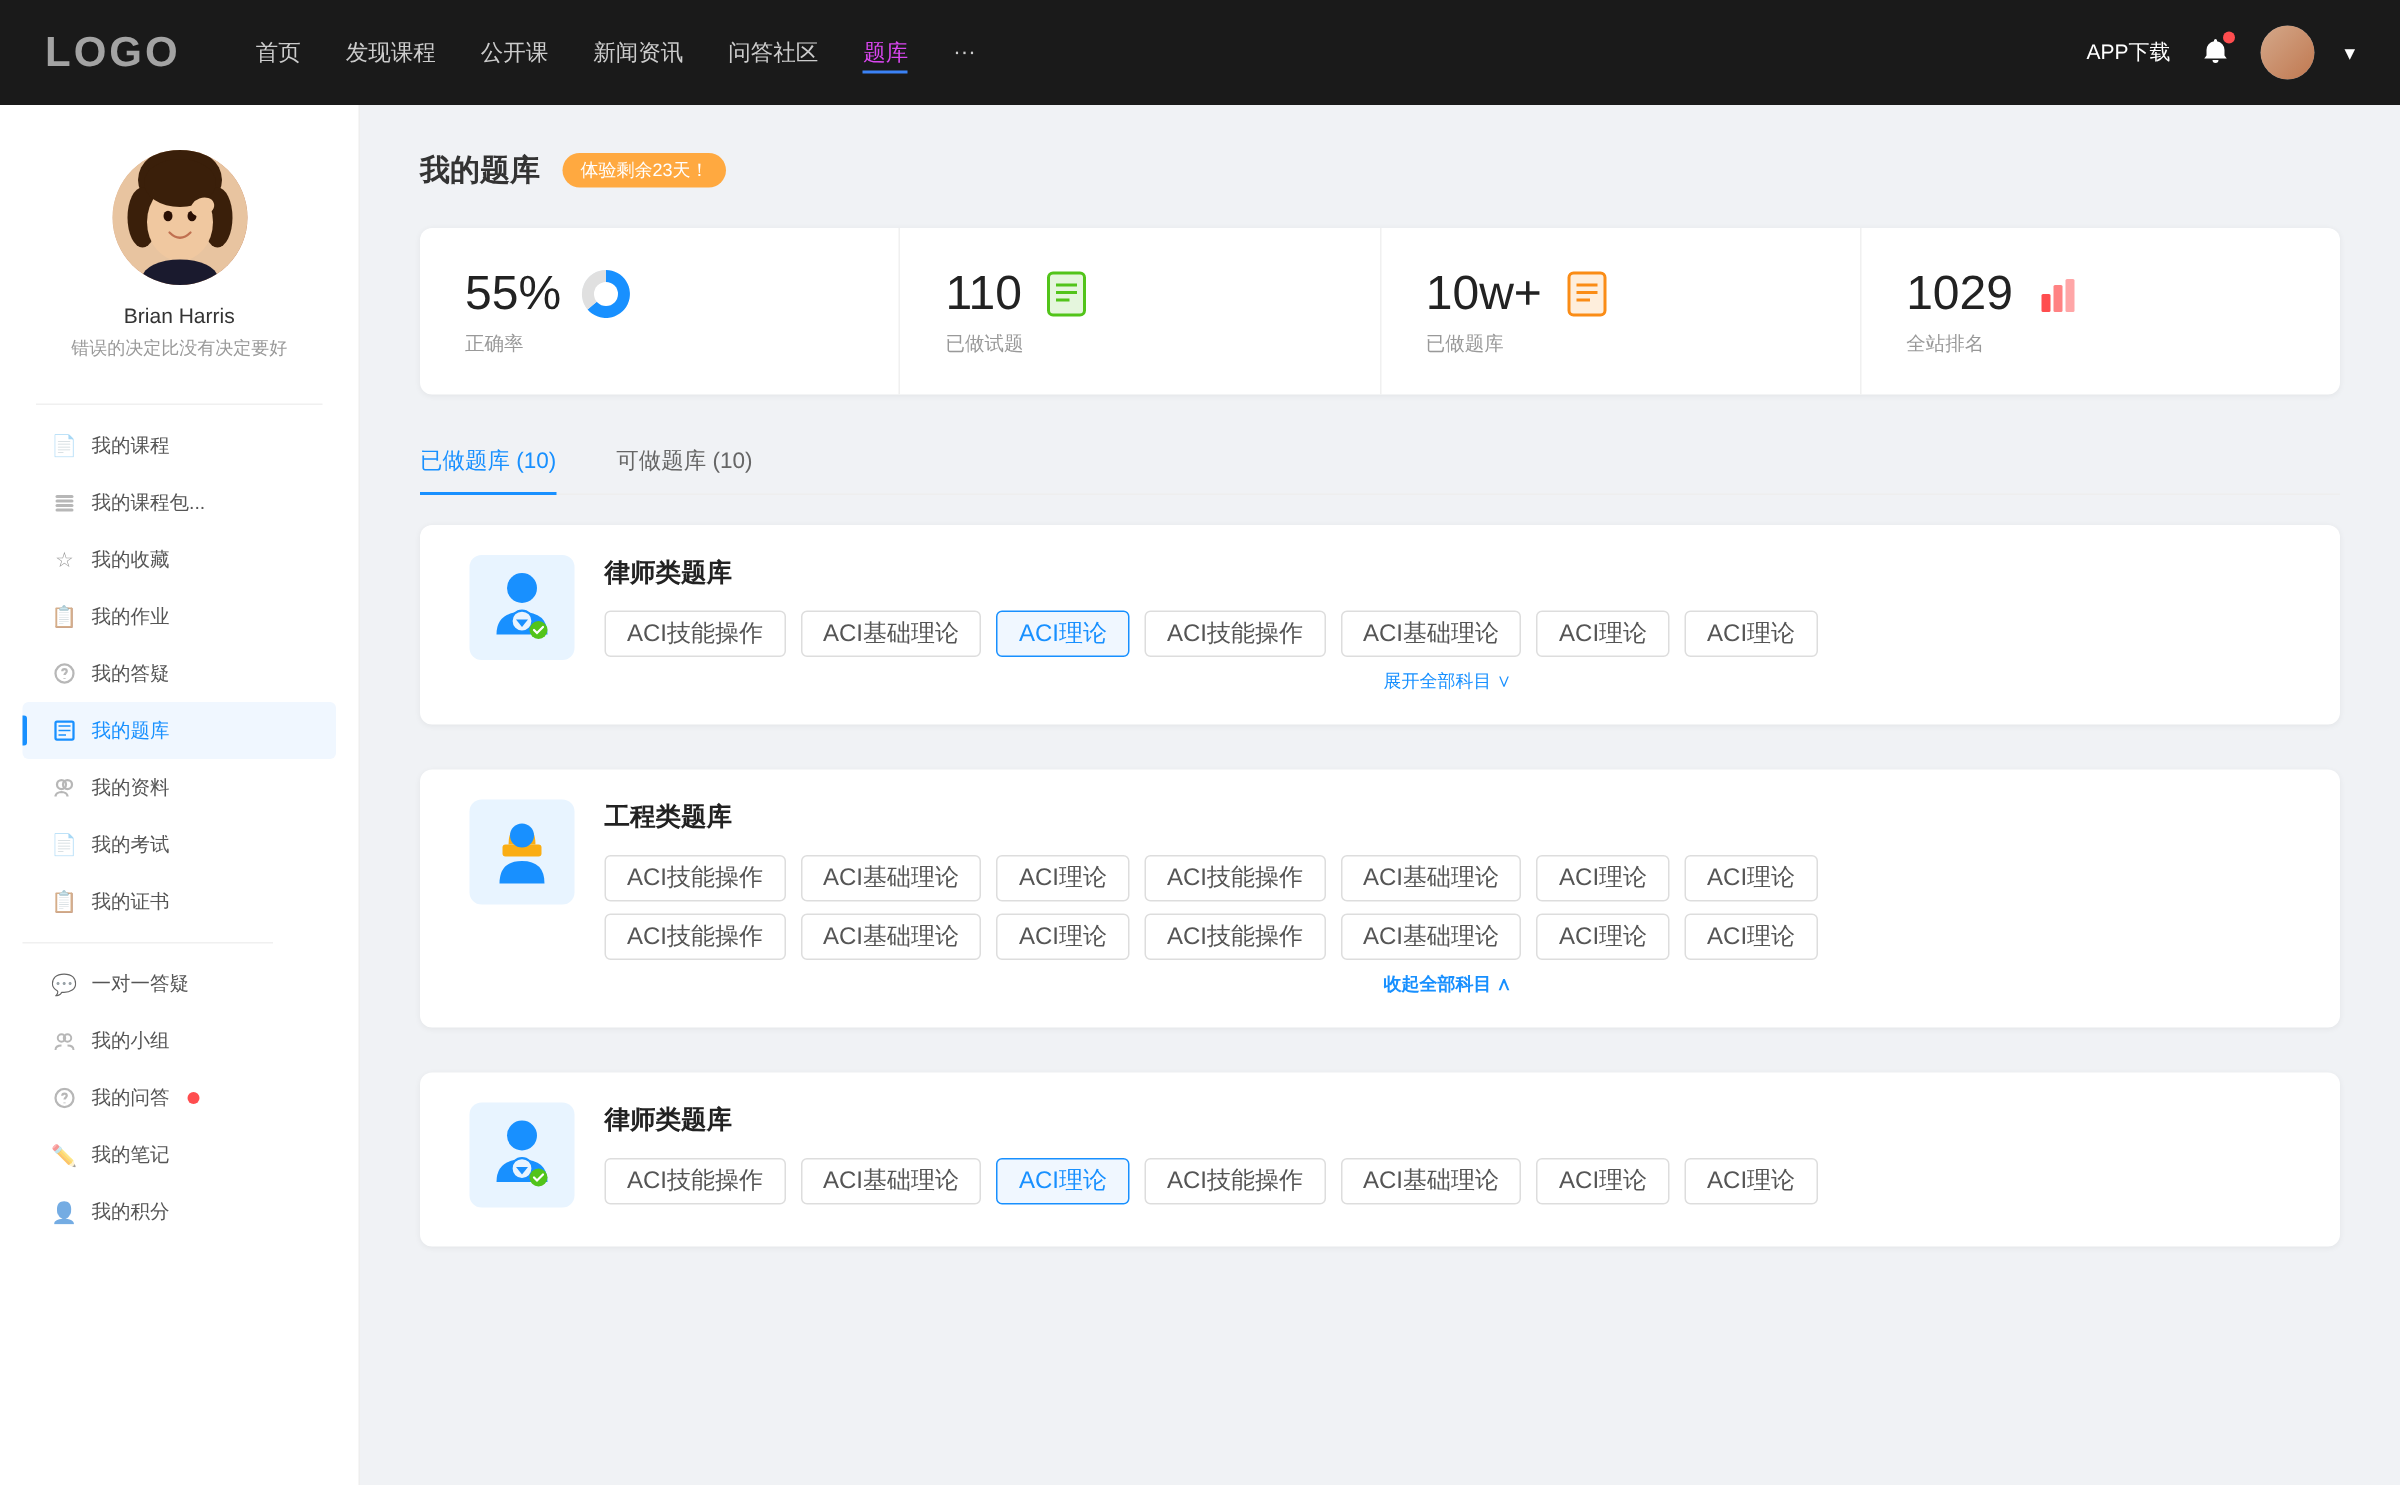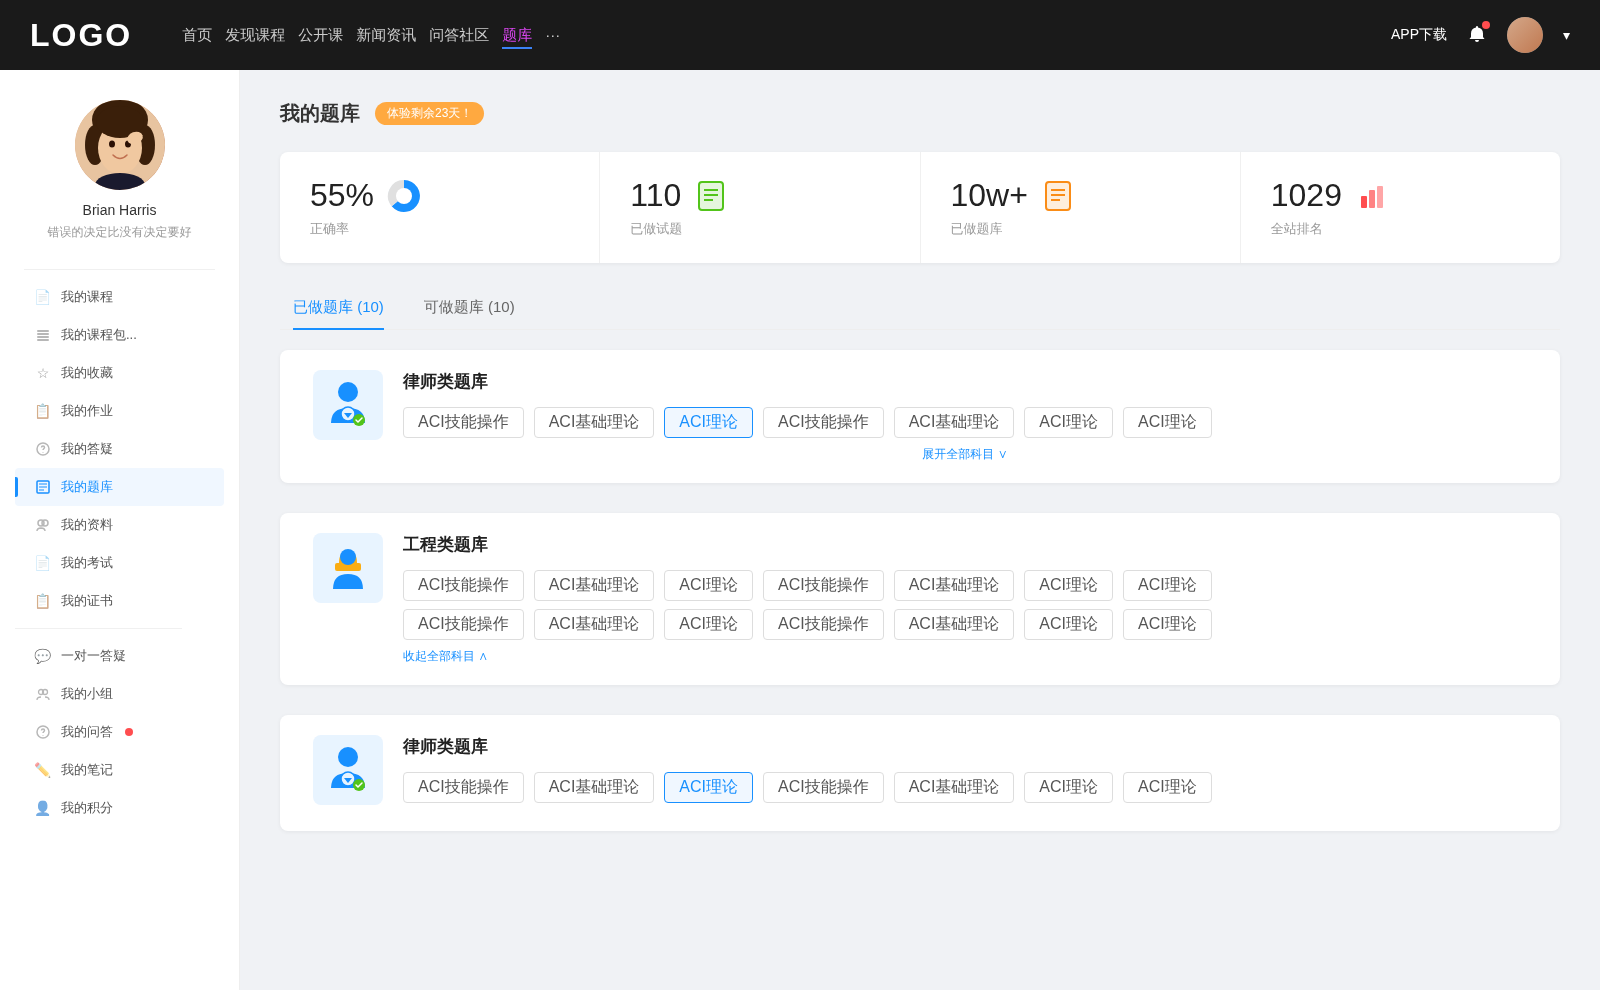--- a/index.html
+++ b/index.html
@@ -10,29 +10,29 @@
       background: #1a1a1a;
       height: 70px;
       display: flex;
       align-items: center;
       padding: 0 30px;
       position: fixed;
       top: 0; left: 0; right: 0;
       z-index: 100;
     }
     .nav-logo {
-      color: #ffffff;
-      font-size: 32px;
+      color: #a3a3a3;
+      font-size: 28px;
       font-weight: bold;
       letter-spacing: 2px;
       margin-right: 50px;
     }
     .nav-links {
       display: flex;
-      gap: 13px;
+      gap: 30px;
       flex: 1;
     }
     .nav-link {
       color: #ccc;
       font-size: 15px;
       cursor: pointer;
       padding: 4px 0;
       position: relative;
     }
     .nav-link.active {
@@ -243,21 +243,20 @@
       font-size: 15px;
       color: #666;
       padding: 10px 20px 12px 0;
       margin-right: 20px;
       cursor: pointer;
       position: relative;
     }
     .tab-item.active {
       color: #1890ff;
       font-weight: 500;
-      margin-left: 13px;
     }
     .tab-item.active::after {
       content: '';
       position: absolute;
       bottom: -1px; left: 0; right: 20px;
       height: 2px;
       background: #1890ff;
     }
 
     
@@ -308,25 +307,26 @@
       background: #f0f7ff;
     }
     .expand-link {
       text-align: center;
       font-size: 12px;
       color: #1890ff;
       cursor: pointer;
       margin-top: 6px;
     }
     .collapse-link {
-      text-align: left;
+      text-align: center;
       font-size: 12px;
       color: #1890ff;
       cursor: pointer;
       margin-top: 6px;
+      font-weight: bold;
     }
   </style>
 </head>
 <body>
 
 <nav class="navbar">
   <div class="nav-logo">LOGO</div>
   <div class="nav-links">
     <span class="nav-link">首页</span>
     <span class="nav-link">发现课程</span>

